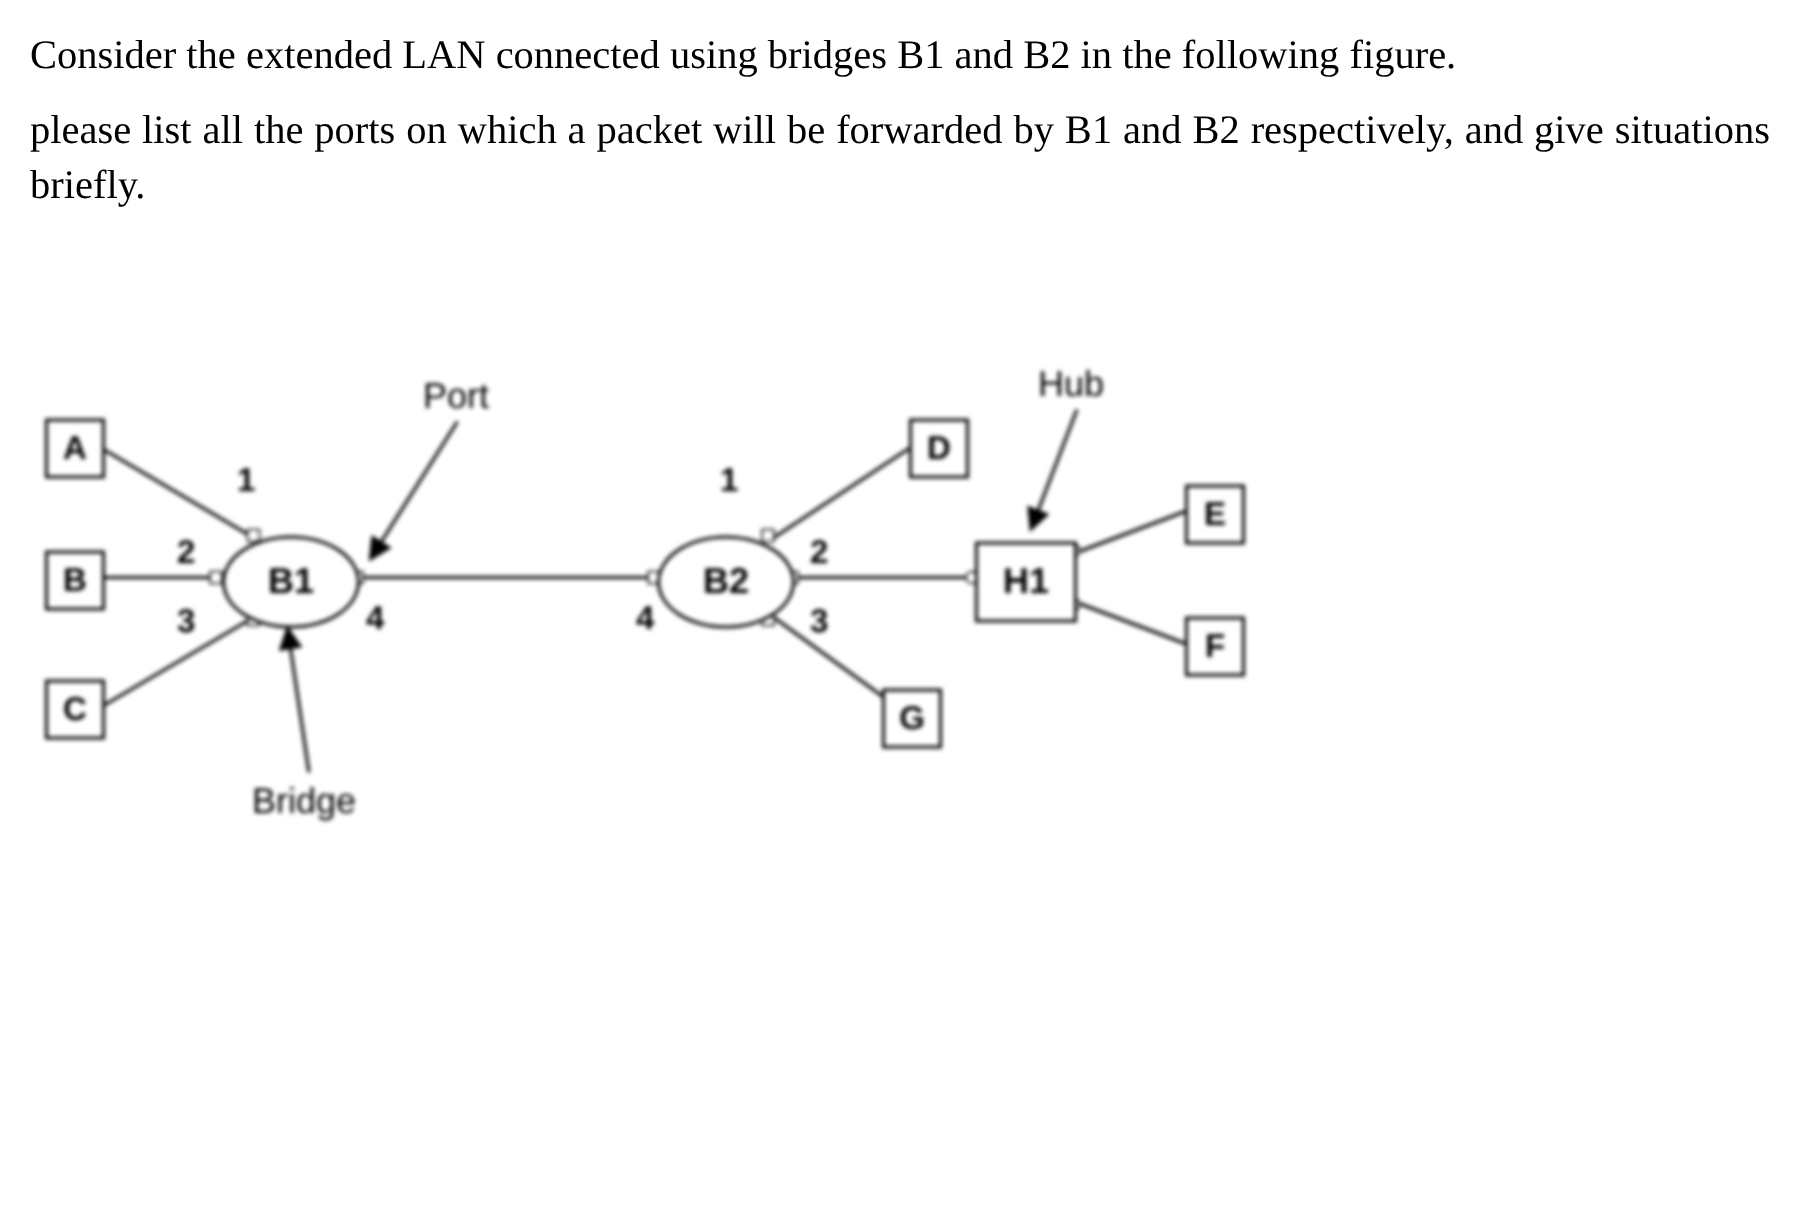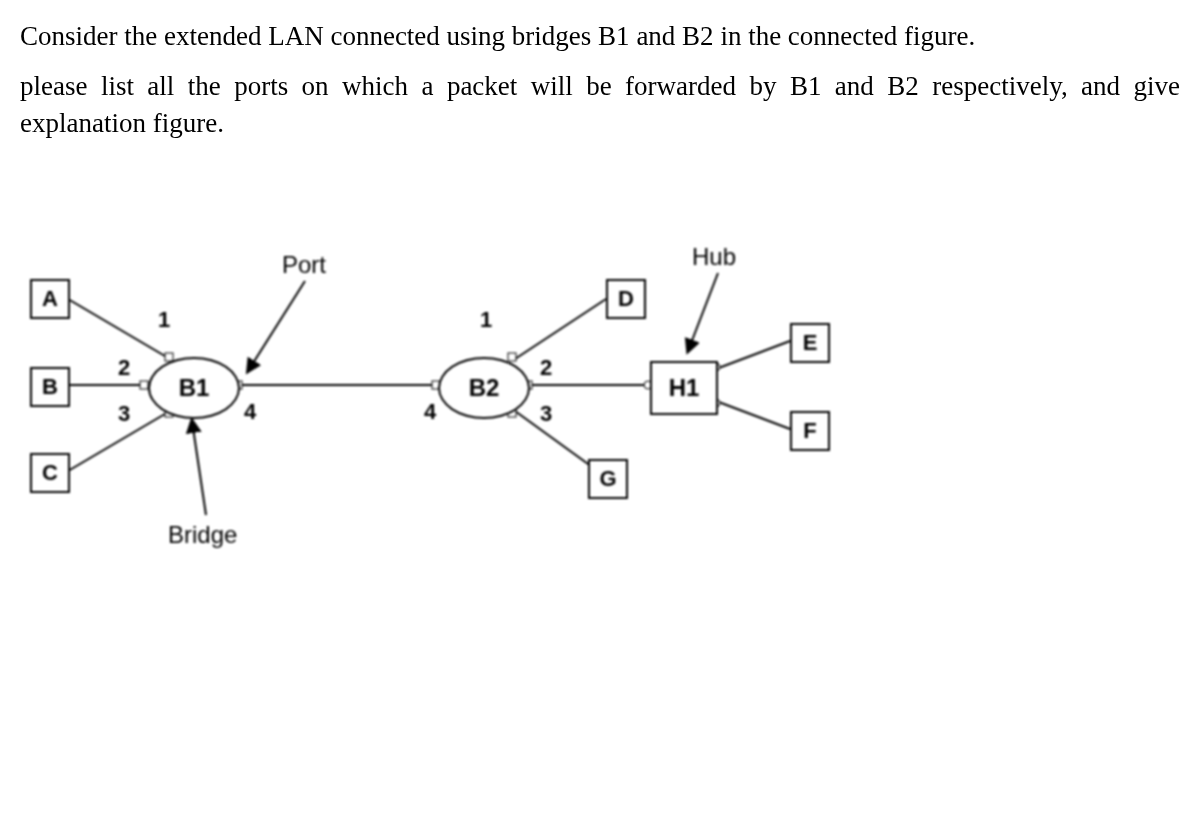--- a/index.html
+++ b/index.html
@@ -91,23 +91,23 @@
     width: 820px;
     height: 360px;
   }
   svg.edges line { stroke: #000; stroke-width: 2; }
 </style>
 </head>
 <body>
 
 <div class="problem">
   <p>
-    <span>Consider the extended LAN connected using bridges </span><span class="italic">B1</span><span> and </span><span class="italic">B2</span><span> in the connected figure.</span>
+    <span>Consider the extended LAN connected using bridges </span><span class="italic">B1</span><span> and </span><span class="italic">B2</span><span> in the following figure.</span>
   </p>
-  <p>please list all the ports on which a packet will be forwarded by B1 and B2 respectively, and give explanation figure.</p>
+  <p>please list all the ports on which a packet will be forwarded by B1 and B2 respectively, and give situations briefly.</p>
 </div>
 
 <div class="diagram">
 
   <svg class="edges">
     <defs>
       <marker id="arrow" markerWidth="8" markerHeight="8" refX="6" refY="4" orient="auto">
         <path d="M0,0 L8,4 L0,8 Z" fill="#000"></path>
       </marker>
     </defs>

